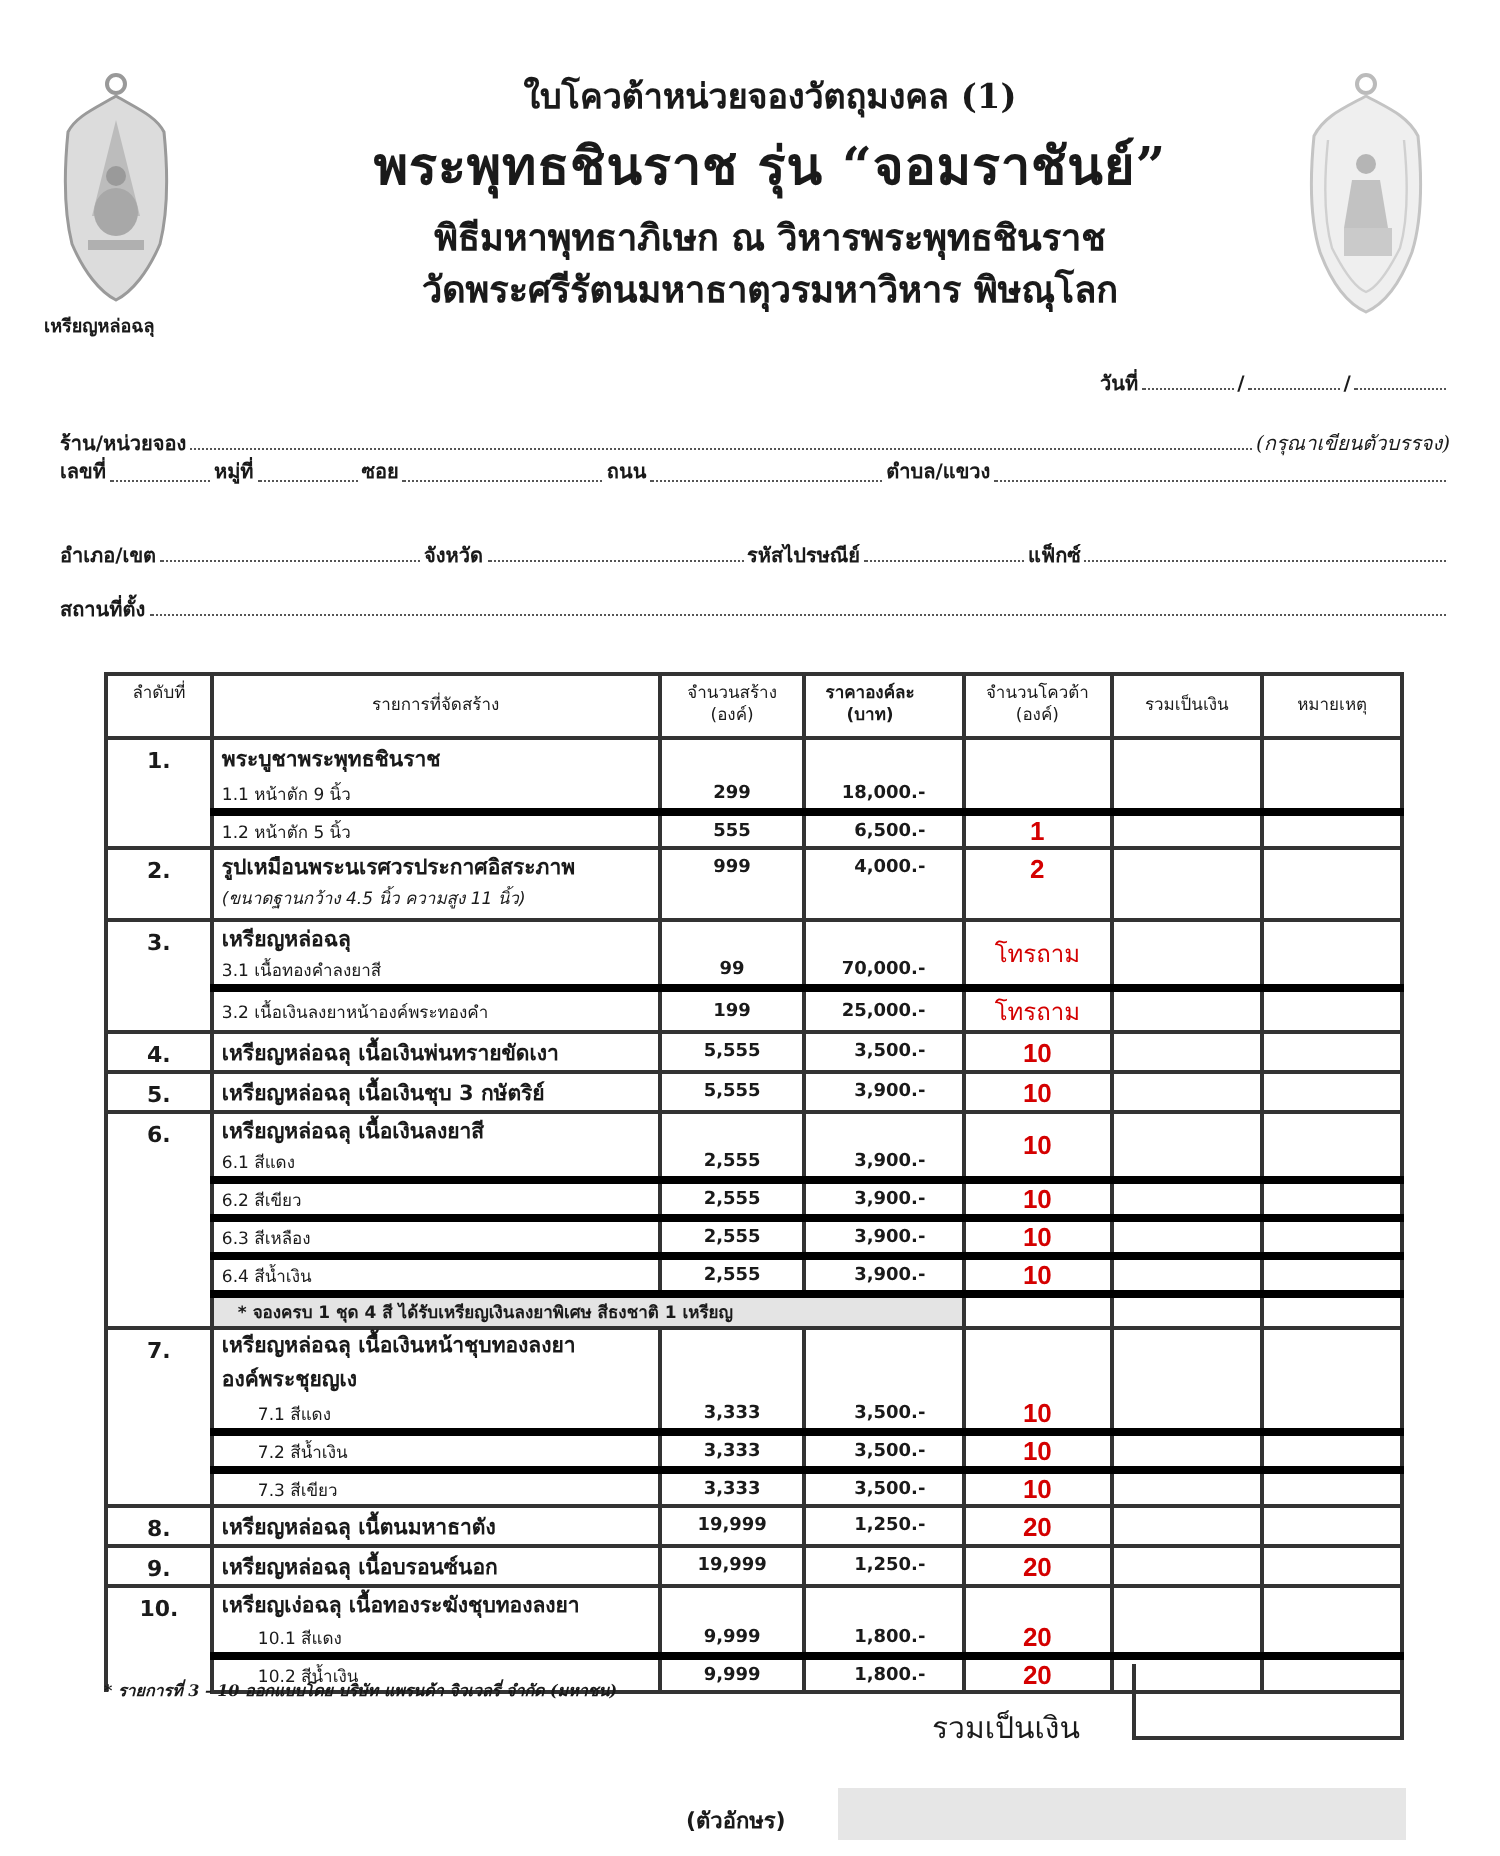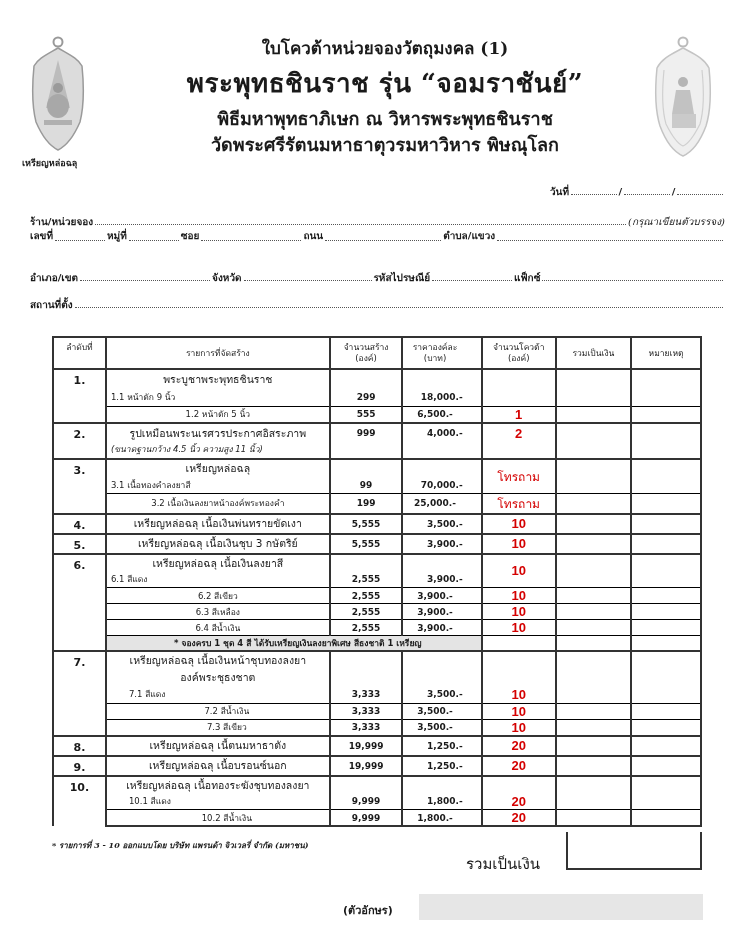--- a/index.html
+++ b/index.html
@@ -19,31 +19,31 @@
   .hdr4 { top: 130px; font-size: 18px; left: 10px; }
 
   .line { position: absolute; font-size: 10px; font-weight: bold; font-family: "DejaVu Serif", serif; white-space: nowrap; display: flex; align-items: baseline; }
   .dots { border-bottom: 1px dotted #555; height: 10px; display: inline-block; flex: 1; margin: 0 2px; }
   .hint { font-style: italic; font-weight: normal; }
 
   table.grid { position: absolute; left: 52px; top: 336px; width: 650px; border-collapse: collapse; font-size: 9px; }
   table.grid td, table.grid th { border-left: 2px solid #333; border-right: 2px solid #333; padding: 0 4px; vertical-align: middle; }
   table.grid th { border: 2px solid #333; font-weight: normal; font-size: 8.5px; text-align: center; height: 32px; line-height: 11px; }
   tr.grp-top td { border-top: 2px solid #333; }
-  tr.sub td { border-top: 1px solid #000000; text-align: center; }
+  tr.sub td { border-top: 4px solid #000000; }
   tr.last td { border-bottom: 2px solid #333; }
   .c-no { width: 54px; text-align: center; font-weight: bold; font-size: 11px; vertical-align: top !important; padding-top: 4px !important; }
   .c-item { width: 232px; }
   .c-build { width: 74px; text-align: center; font-weight: bold; }
   .c-price { width: 80px; text-align: right; font-weight: bold; padding-right: 18px !important; }
   .c-quota { width: 76px; text-align: center; color: #d40000; font-weight: bold; font-size: 13px; font-family: "Liberation Sans", sans-serif; }
   .c-quota.txt { font-size: 12px; font-weight: normal; font-family: "DejaVu Serif", serif; margin-top: 25px; }
   .c-total { width: 78px; }
   .c-note { width: 71px; }
-  .itm-title { font-weight: normal; font-size: 10.5px; text-align: center; }
+  .itm-title { font-weight: bold; font-size: 10.5px; }
   .itm-sub { padding-left: 14px; font-size: 8.5px; }
   .itm-note { font-style: italic; font-size: 8.5px; }
   .promo { background: #e4e4e4; font-weight: bold; font-size: 8.5px; }
 
   .foot-note { position: absolute; left: 52px; top: 839px; font-size: 8px; font-style: italic; font-weight: bold; font-family: "DejaVu Serif", serif; }
   .sum-label { position: absolute; left: 466px; top: 852px; font-size: 15px; }
   .sum-box { position: absolute; left: 566px; top: 832px; width: 136px; height: 38px; border-left: 2px solid #333; border-right: 2px solid #333; border-bottom: 2px solid #333; }
   .words-label { position: absolute; left: 343px; top: 901px; font-size: 11px; font-weight: bold; }
   .words-box { position: absolute; left: 419px; top: 894px; width: 284px; height: 26px; background: #e6e6e6; }
 </style>
@@ -121,21 +121,21 @@
   <span>สถานที่ตั้ง</span>
   <span class="dots"></span>
 </div>
 
 <table class="grid">
   <thead>
     <tr>
       <th class="c-no" style="vertical-align:middle;padding-top:0">ลำดับที่</th>
       <th class="c-item">รายการที่จัดสร้าง</th>
       <th class="c-build" style="font-weight:normal">จำนวนสร้าง (องค์)</th>
-      <th class="c-price" style="text-align:center;font-weight:normal;padding-right:4px">ราคาองค์ละ (บาท)</th>
+      <th class="c-price" style="text-align:center;font-weight:bold;padding-right:4px">ราคาองค์ละ (บาท)</th>
       <th class="c-quota" style="color:#1a1a1a;font-size:8.5px;font-weight:normal;font-family:'DejaVu Sans',sans-serif">จำนวนโควต้า (องค์)</th>
       <th class="c-total">รวมเป็นเงิน</th>
       <th class="c-note">หมายเหตุ</th>
     </tr>
   </thead>
   <tbody>
 
     <tr class="grp-top" style="height:20px">
       <td class="c-no" rowspan="3">1.</td>
       <td class="itm-title">พระบูชาพระพุทธชินราช</td>
@@ -264,21 +264,21 @@
       <td class="promo" colspan="3" style="padding-left:12px">* จองครบ 1 ชุด 4 สี ได้รับเหรียญเงินลงยาพิเศษ สีธงชาติ 1 เหรียญ</td>
       <td class="c-quota"></td>
       <td></td>
         <td></td>
     </tr>
 
     <tr class="grp-top" style="height:34px">
       <td class="c-no" rowspan="4">7.</td>
       <td style="line-height:17px">
           <div class="itm-title">เหรียญหล่อฉลุ เนื้อเงินหน้าชุบทองลงยา</div>
-          <div class="itm-title">องค์พระชุธงชาต</div>
+          <div class="itm-title">องค์พระชุยญเง</div>
         </td>
       <td></td>
         <td></td>
         <td class="c-quota"></td>
       <td></td>
         <td></td>
     </tr>
     <tr style="height:17px">
       <td class="itm-sub" style="padding-left:22px">7.1    สีแดง</td>
       <td class="c-build">3,333</td>
@@ -319,21 +319,21 @@
       <td class="itm-title">เหรียญหล่อฉลุ เนื้อบรอนซ์นอก</td>
       <td class="c-build">19,999</td>
       <td class="c-price">1,250.-</td>
       <td class="c-quota">20</td>
       <td></td>
         <td></td>
     </tr>
 
     <tr class="grp-top" style="height:18px">
       <td class="c-no" rowspan="3">10.</td>
-      <td class="itm-title">เหรียญหล่อฉลุ เนื้อทองระฆังชุบทองลงยา</td>
+      <td class="itm-title">เหรียญเง่อฉลุ เนื้อทองระฆังชุบทองลงยา</td>
       <td></td>
         <td></td>
         <td class="c-quota"></td>
       <td></td>
         <td></td>
     </tr>
     <tr style="height:16px">
       <td class="itm-sub" style="padding-left:22px">10.1  สีแดง</td>
       <td class="c-build">9,999</td>
       <td class="c-price">1,800.-</td>

